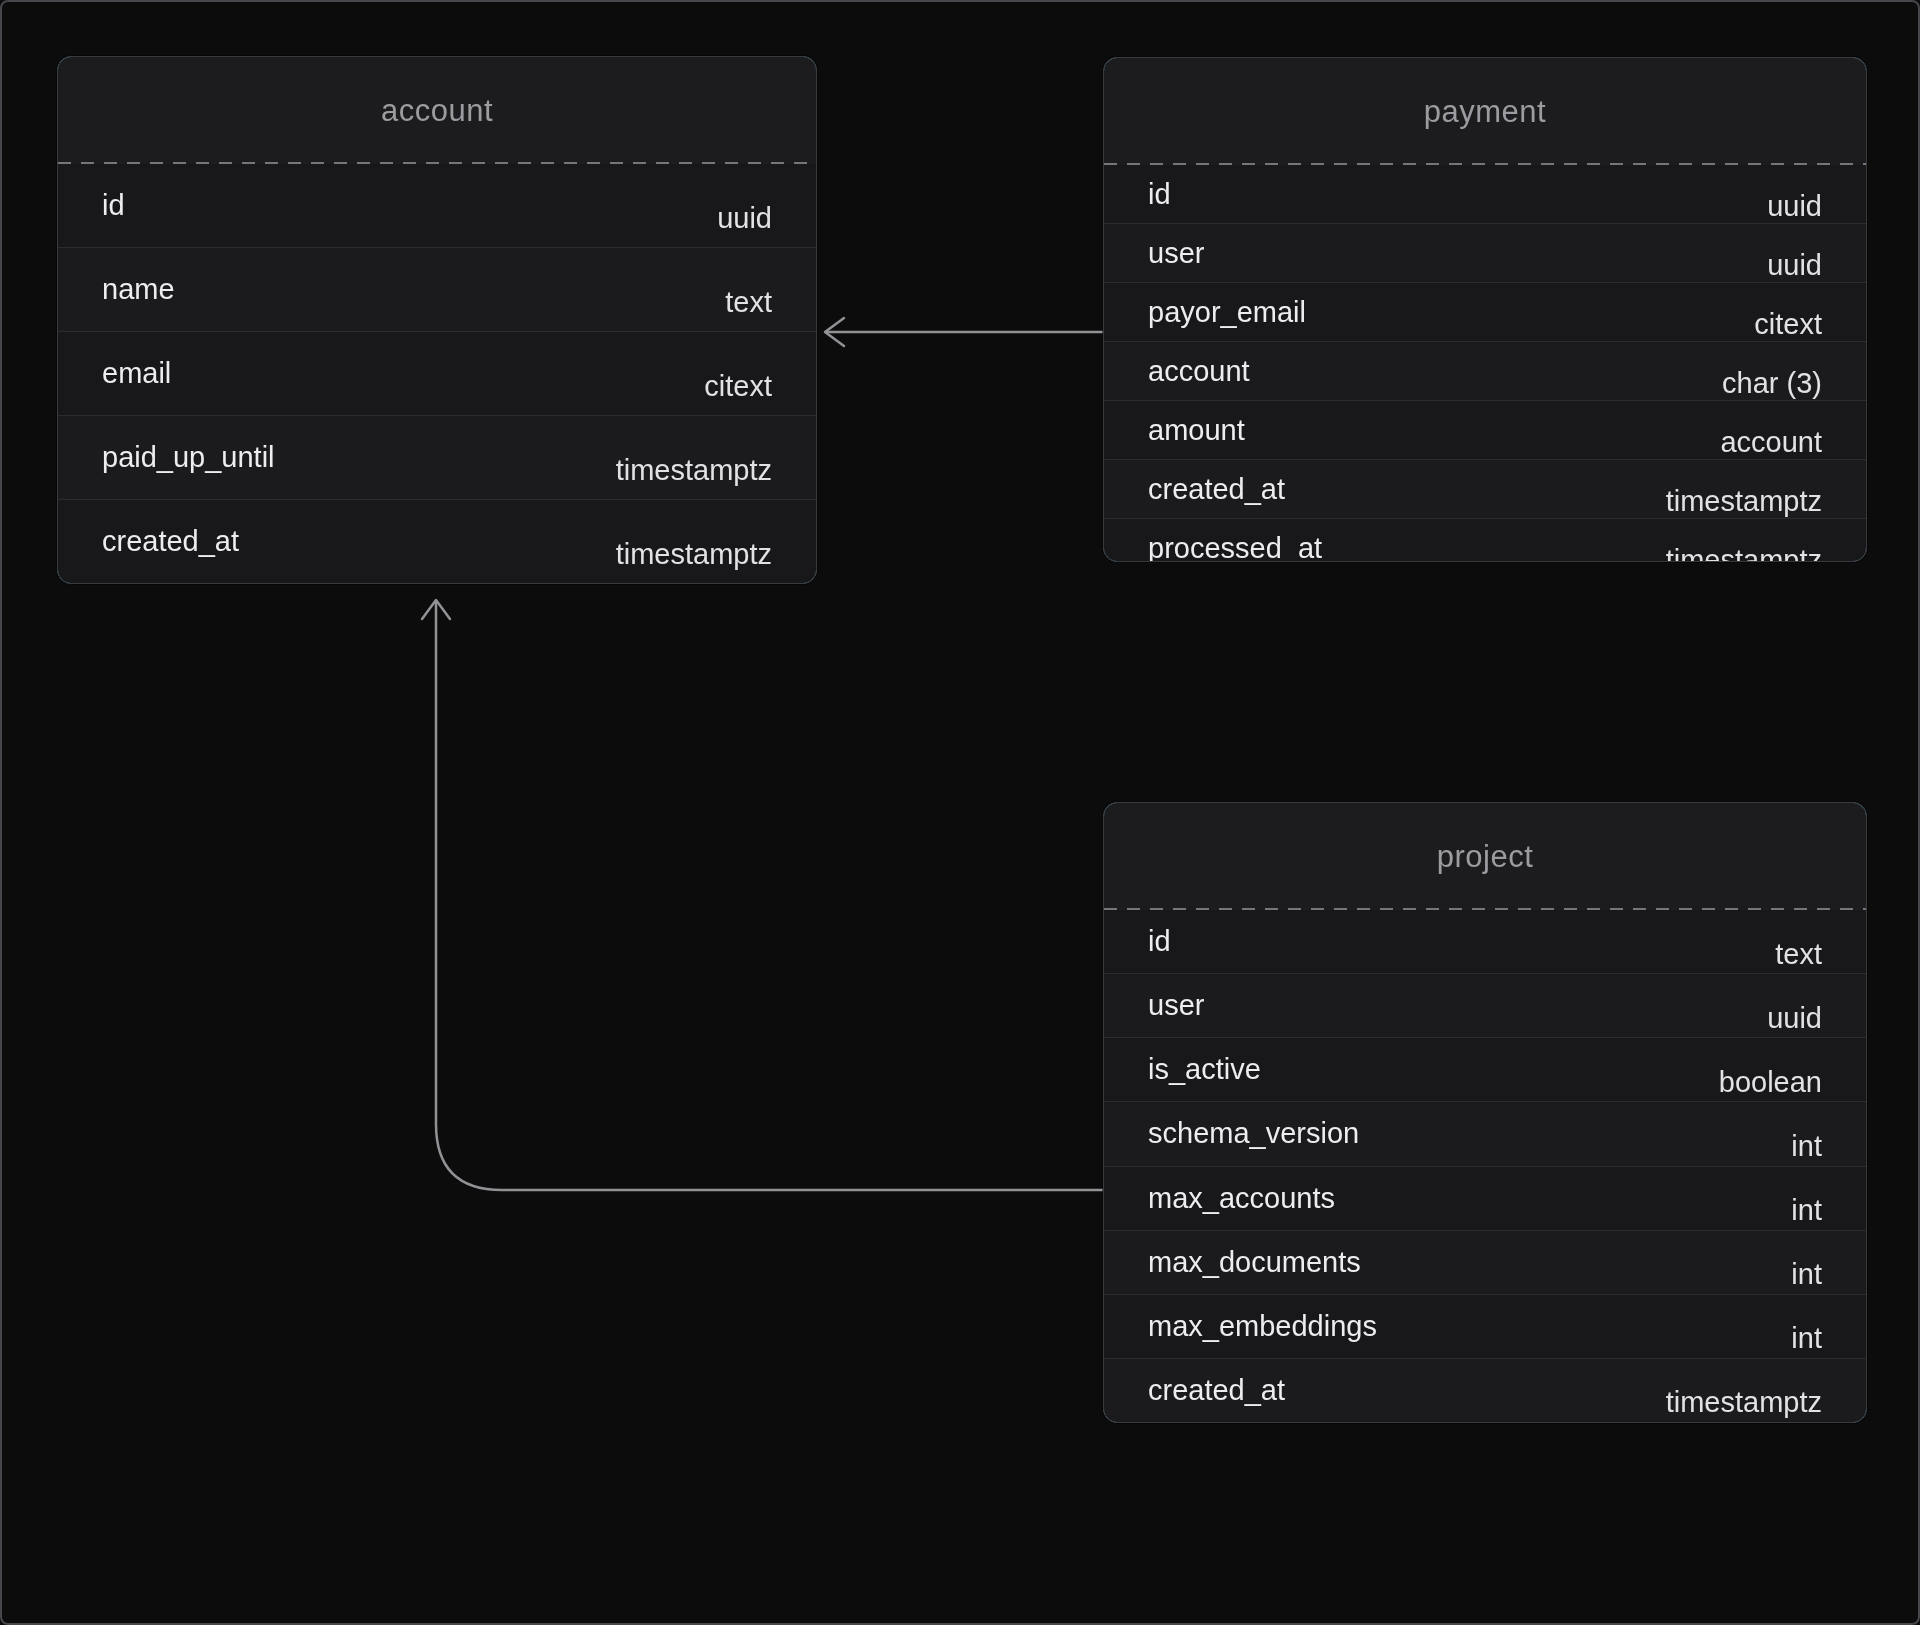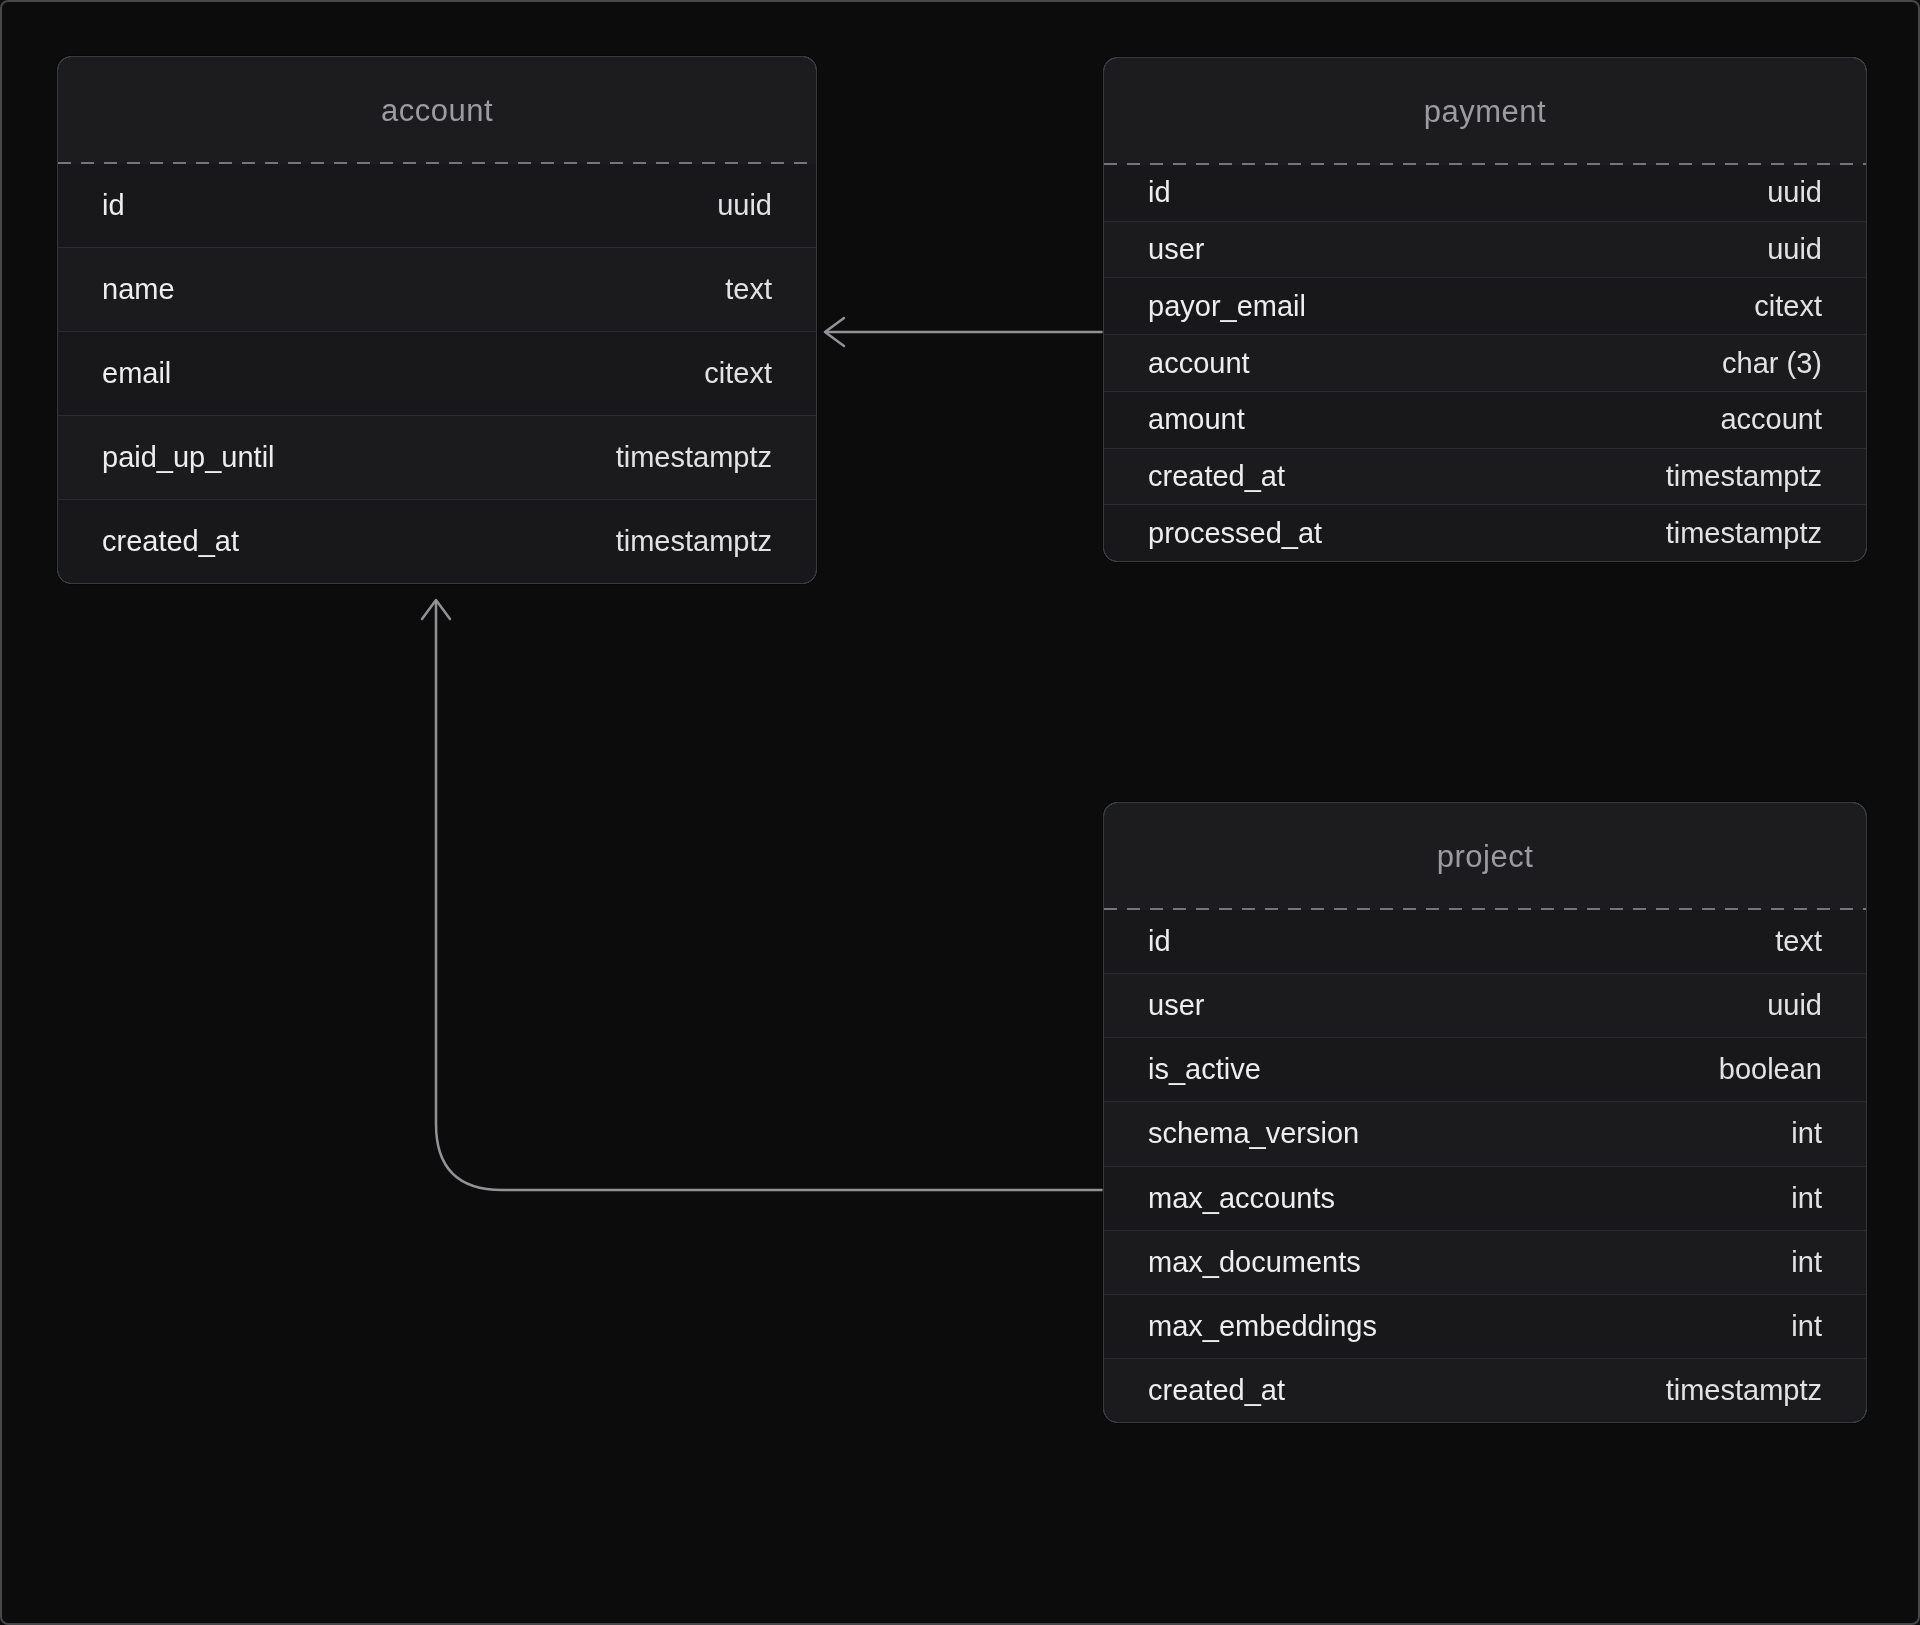--- a/index.html
+++ b/index.html
@@ -65,21 +65,21 @@
     align-items: center;
     justify-content: space-between;
     padding: 0 44px;
     font-size: 29px;
     color: #e9e9eb;
   }
   .rows div.row + div.row { border-top: 1px solid #2c2c30; align-items: center; }
   .rows div.row:nth-of-type(odd)  { background: #18181a; }
   .rows div.row:nth-of-type(even) { background: #1b1b1d; }
   .field { color: #ededef; }
-  .type  { color: #e2e2e5; }
+  .type  { color: #e2e2e5; margin-top: 25px; }
 
   
   #table-account { left: 55px;   top: 54px;  width: 760px; height: 528px; }
   #table-payment { left: 1101px; top: 55px;  width: 764px; height: 505px; }
   #table-project { left: 1101px; top: 800px; width: 764px; height: 621px; }
 
   
   svg.links {
     position: absolute;
     inset: 0;

